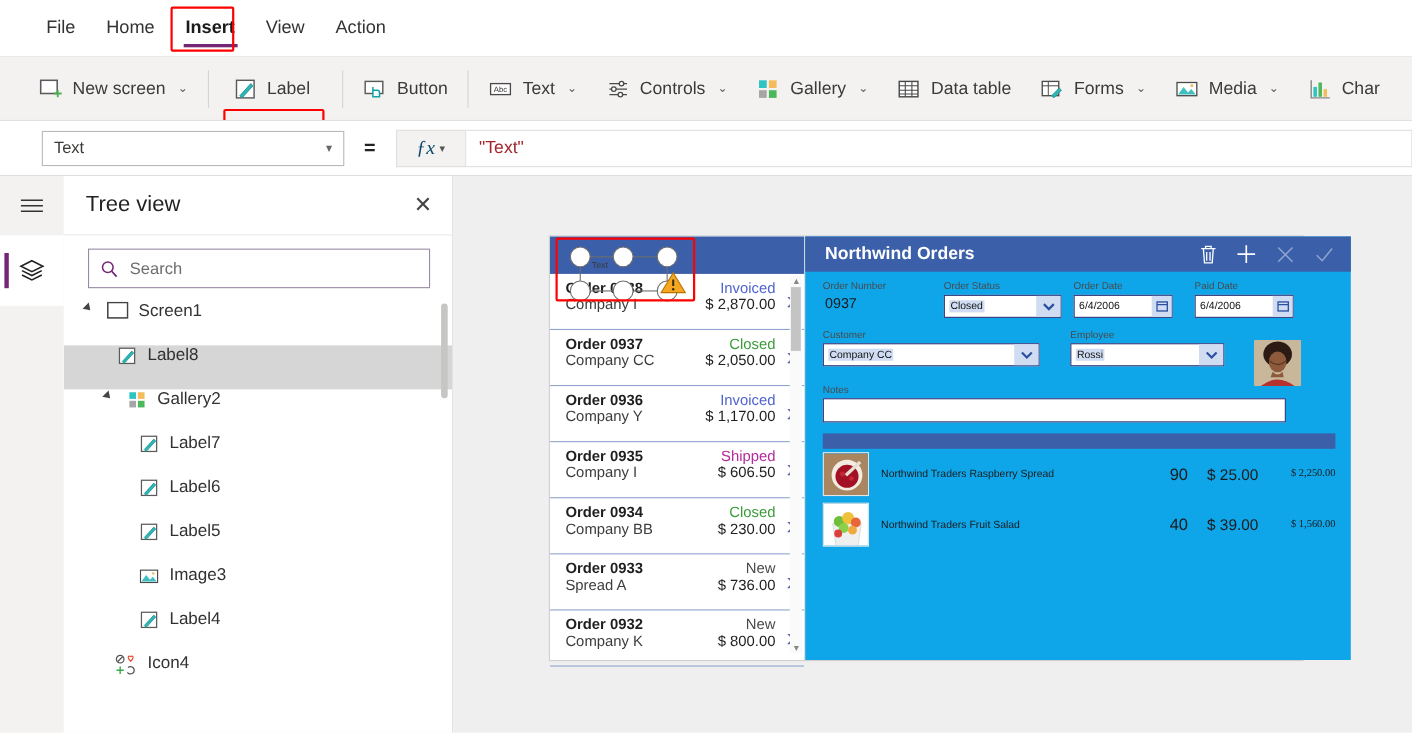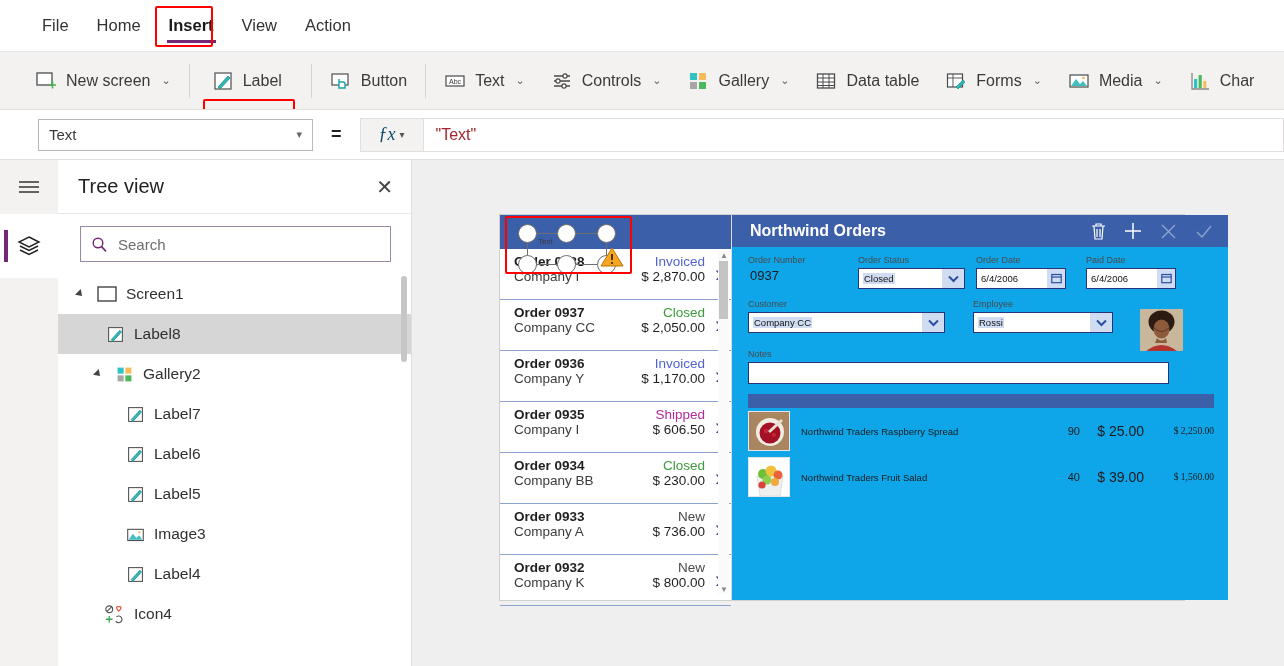--- a/index.html
+++ b/index.html
@@ -106,21 +106,21 @@
   }
   .tree-head .title { font-size:20px; color:#222; }
   .tree-search-wrap { padding:12px 20px 12px 22px; }
   .tree-search {
     height:36px; border:1px solid #9a8aa3; display:flex; align-items:center;
     gap:10px; padding:0 10px; background:#fff;
   }
   .tree-search .ph { font-size:15px; color:#6d6d6d; }
   .tree-rows { flex:1; overflow:hidden; position:relative; }
   .trow {
-    height:40px; display:flex; align-items:center; gap:9px;
+    height:40px; display:flex; gap:9px;
     font-size:15.5px; color:#323130; padding-right:10px;
   }
   .trow.sel { background:#d6d6d6; }
   .tw-caret {
     width:12px; height:12px; flex:none; position:relative;
   }
   .tw-caret::after{
     content:""; position:absolute; left:1px; top:2px;
     border-left:6px solid #444; border-top:4px solid transparent;
     border-bottom:4px solid transparent;
@@ -199,21 +199,21 @@
   .avatar {
     width:43px; height:42px; border-radius:1px; overflow:hidden; flex:none;
     margin-left:12px; margin-top:10px;
   }
 
   .prod-bar { height:14px; background:#3b5fa9; margin:4px 14px 0 16px; }
   .prodlist { margin:0 14px 0 16px; border:0; }
   .prow { display:flex; align-items:center; height:46px; }
   .pimg { width:42px; height:40px; flex:none; border:1px solid #e6e6e6; overflow:hidden; }
   .pname { font-size:9.5px; color:#1b1b1b; margin-left:11px; width:235px; }
-  .pqty { font-size:11px; color:#1b1b1b; width:44px; text-align:right; }
+  .pqty { font-size:15px; color:#1b1b1b; width:44px; text-align:right; }
   .pprice { font-size:14px; color:#1b1b1b; width:64px; text-align:right; }
   .ptotal { font-size:9.5px; color:#1b1b1b; width:70px; text-align:right;font-family:Liberation Serif, serif; }
   .selctl { position:absolute; z-index:29; pointer-events:none; }
   .handle {
     position:absolute; width:19px; height:19px; border-radius:50%;
     background:#fff; border:1.2px solid #6e6e6e;
   }
   .hline { position:absolute; background:#6e6e6e; }
   .seltag {
     position:absolute; font-size:8px; color:#3a3a3a; background:transparent;
@@ -555,21 +555,21 @@
           </div>
           <span class="gal-chev">›</span>
         </div>
 
         <div class="gal-item">
           <div class="gal-row">
             <span class="gal-order">Order 0933</span>
             <span class="gal-status" style="color:#4a4a4a">New</span>
           </div>
           <div class="gal-row">
-            <span class="gal-co">Company A</span>
+            <span class="gal-co">Spread A</span>
             <span class="gal-amt">$ 736.00</span>
           </div>
           <span class="gal-chev">›</span>
         </div>
 
         <div class="gal-item">
           <div class="gal-row">
             <span class="gal-order">Order 0932</span>
             <span class="gal-status" style="color:#4a4a4a">New</span>
           </div>

